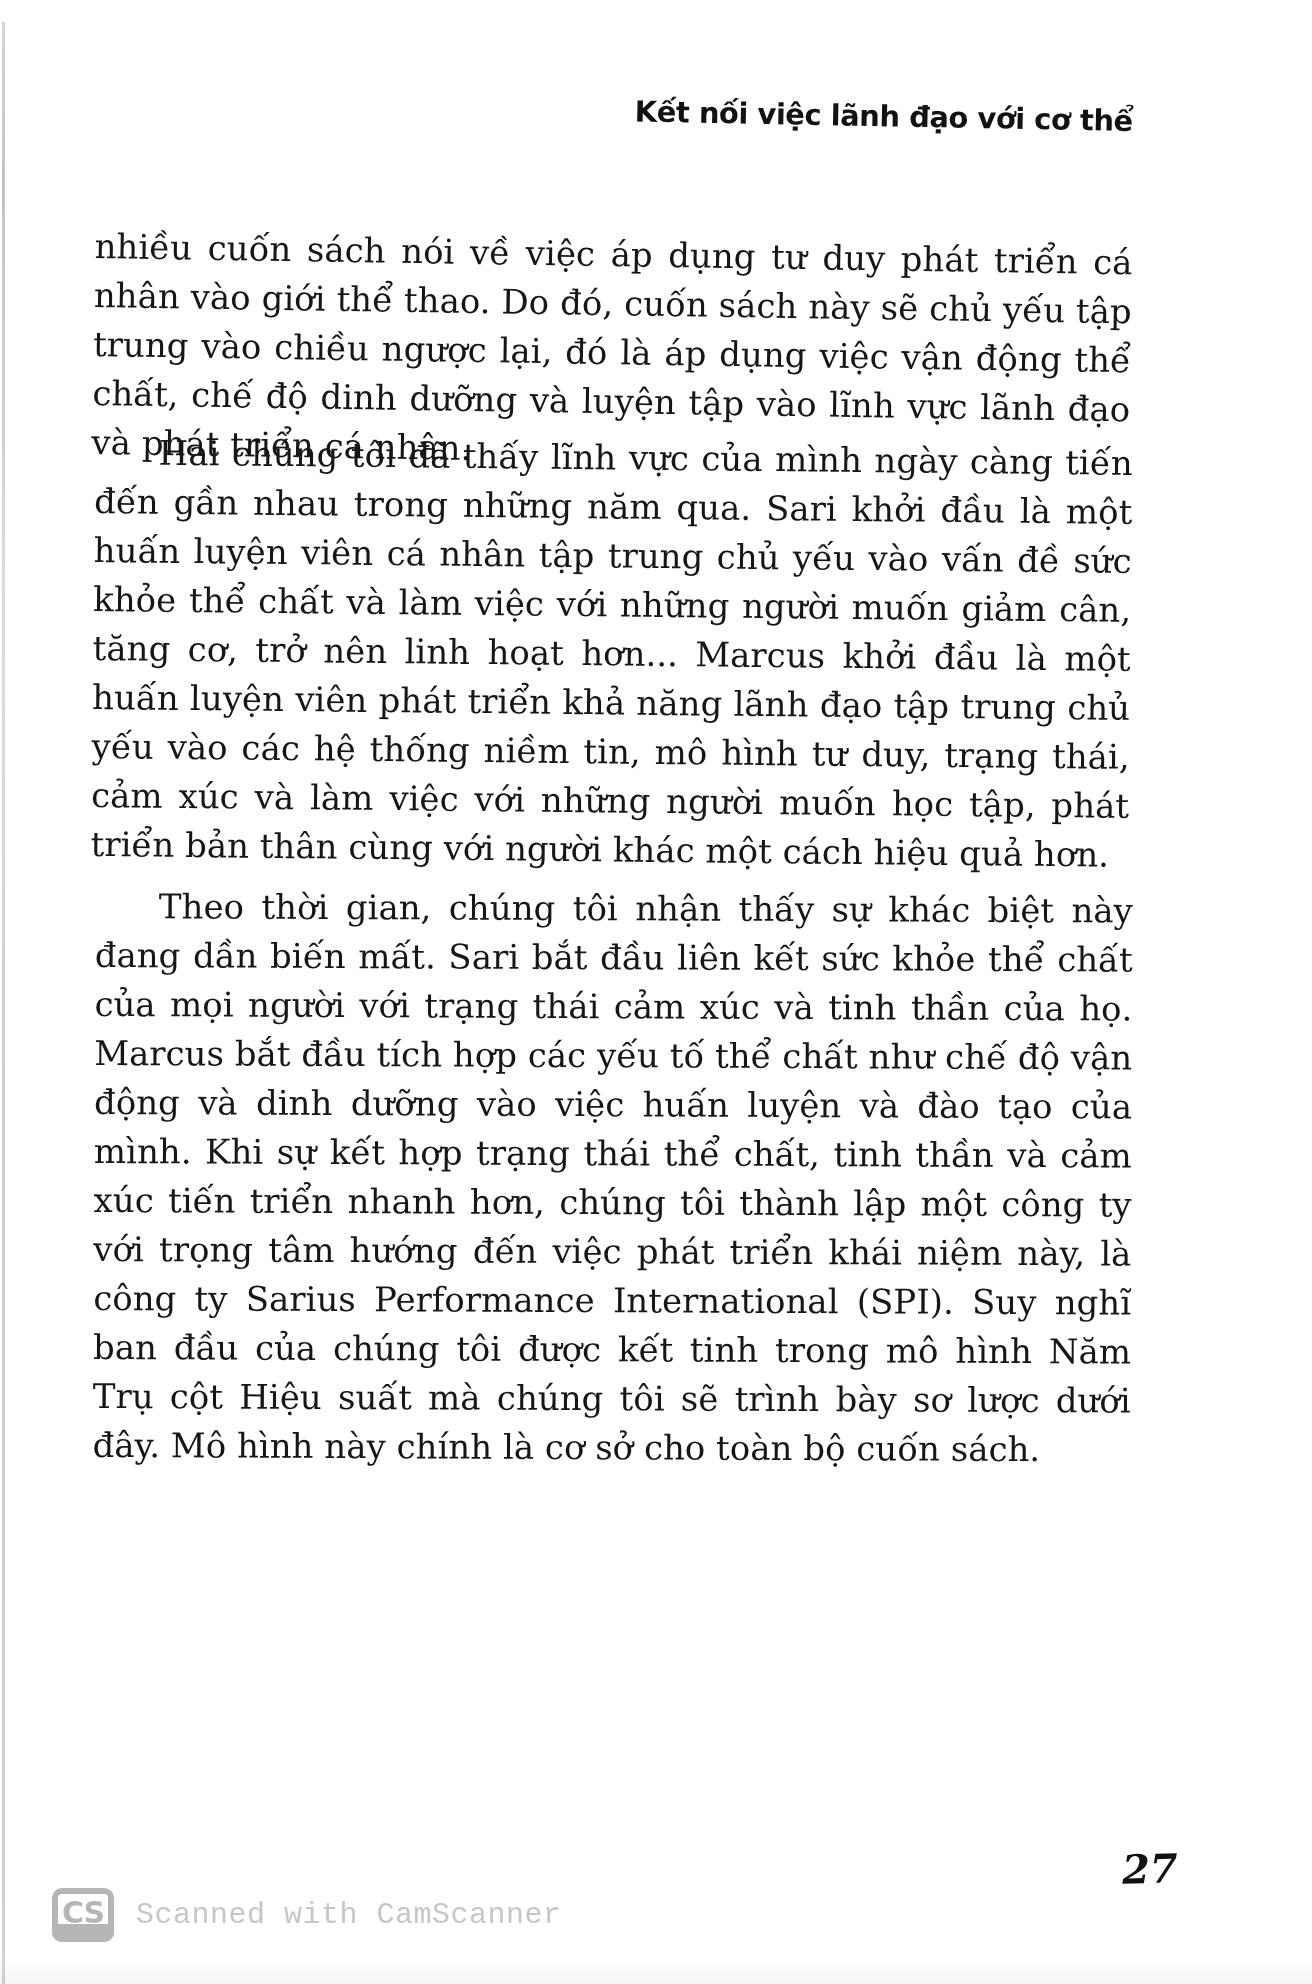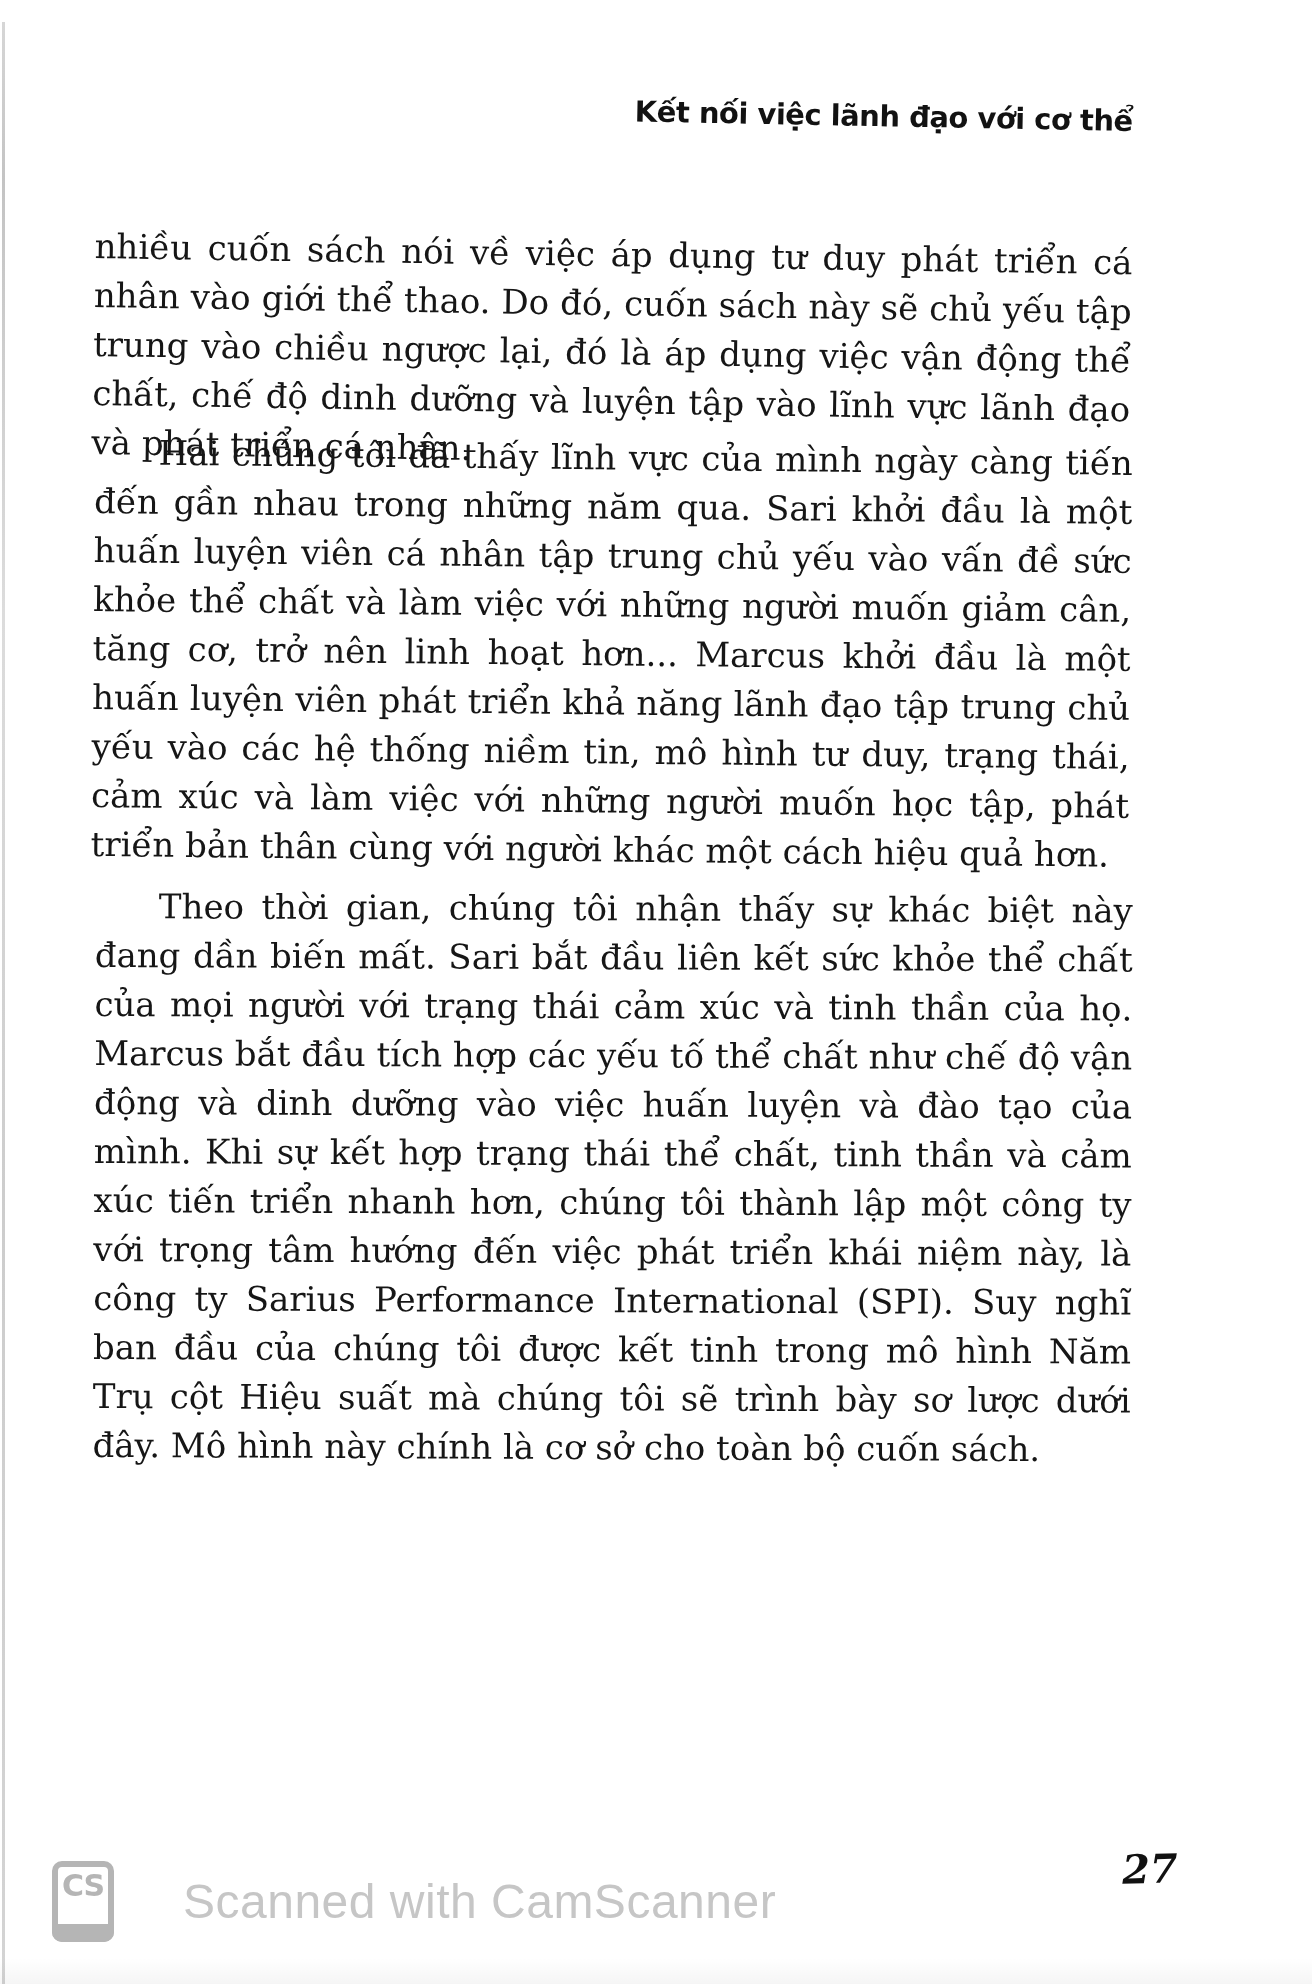--- a/index.html
+++ b/index.html
@@ -64,21 +64,21 @@
     position: absolute;
     left: 52px;
     bottom: 42px;
     display: flex;
     align-items: center;
     gap: 22px;
   }
   .cs-logo {
     position: relative;
     width: 62px;
-    height: 81px;
+    height: 54px;
     box-sizing: border-box;
     border: 6px solid #b5b5b5;
     border-radius: 10px;
     background: #ffffff;
     display: flex;
     align-items: flex-start;
     justify-content: center;
   }
   .cs-logo .cs-text {
     font-family: "DejaVu Sans", "Liberation Sans", sans-serif;
@@ -91,26 +91,25 @@
   .cs-logo .cs-bar {
     position: absolute;
     left: -6px;
     right: -6px;
     bottom: -6px;
     height: 18px;
     background: #b5b5b5;
     border-radius: 0 0 10px 10px;
   }
   .watermark-label {
-    font-family: Liberation Sans, sans-serif;
-    font-size: 48px;
+    font-family: Liberation Mono, monospace;
+    font-size: 30px;
     color: #c6c6c6;
     letter-spacing: 0.5px;
     white-space: nowrap;
-    margin-left: 47px;
   }
   .bottom-fade {
     position: absolute;
     left: 0; right: 0; bottom: 0; height: 26px;
     background: linear-gradient(to bottom, rgba(0,0,0,0) 0%, rgba(0,0,0,0.04) 100%);
   }
 </style>
 </head>
 <body>
 

